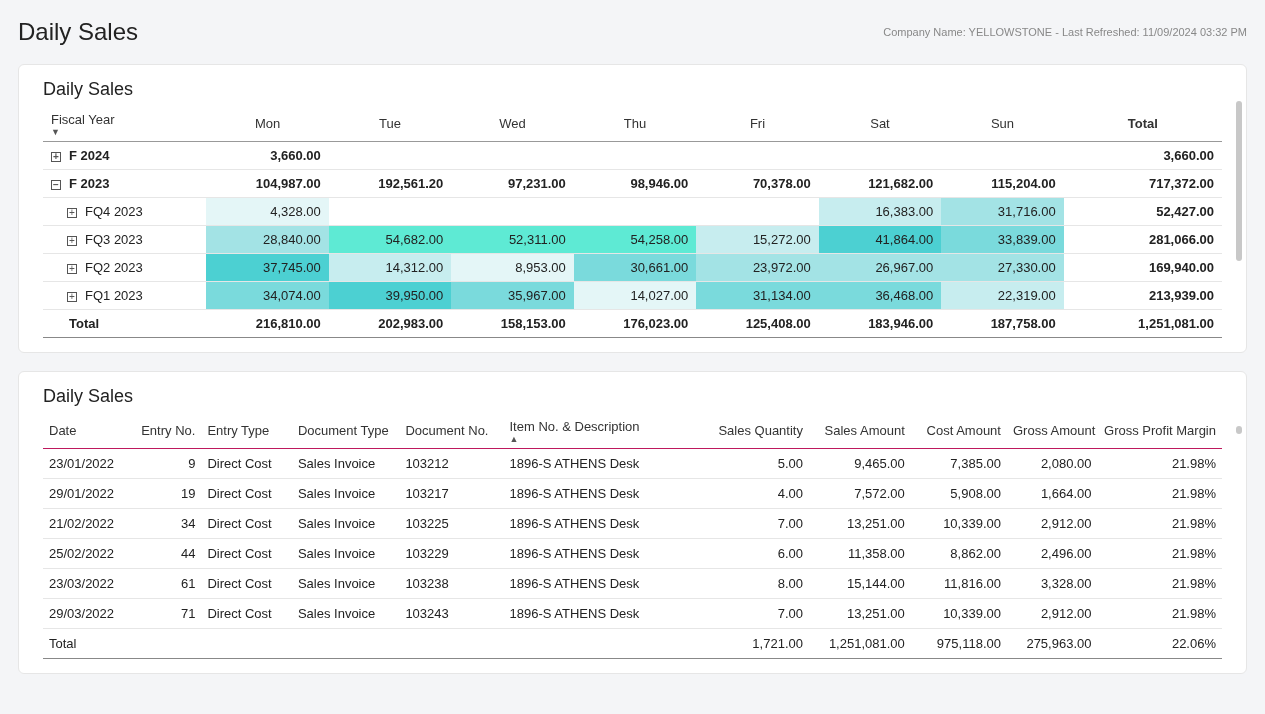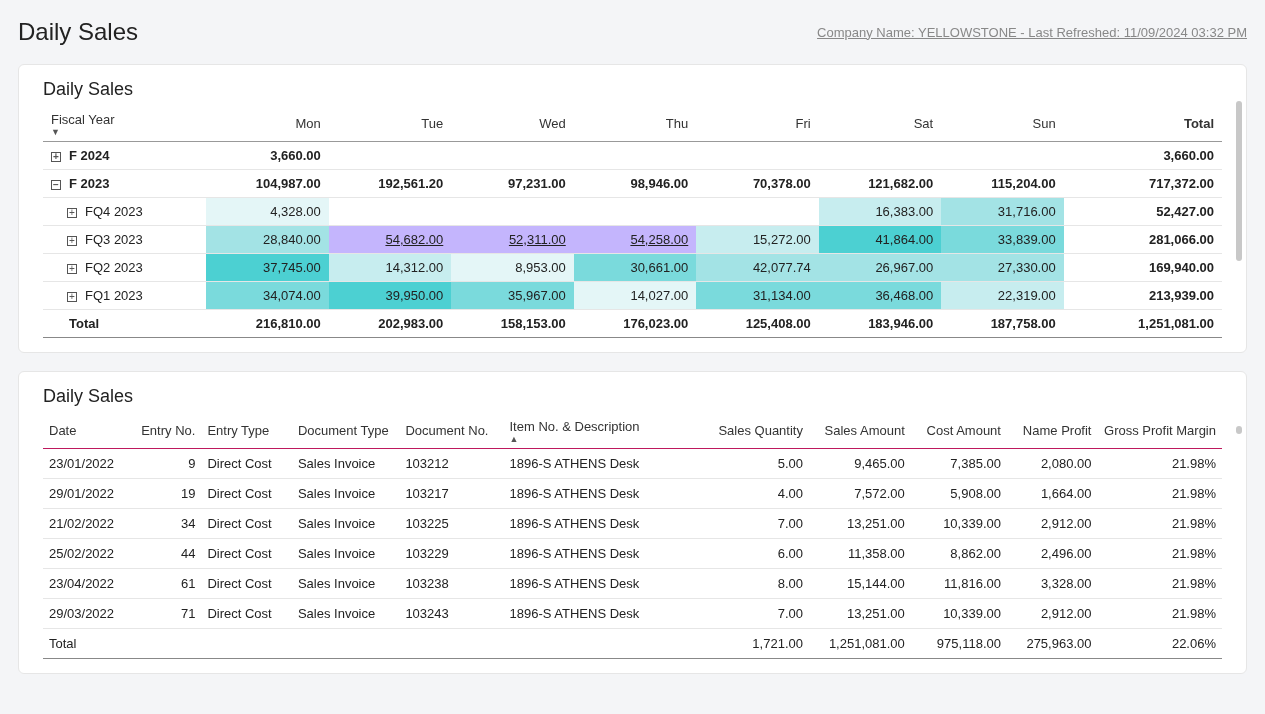--- a/index.html
+++ b/index.html
@@ -6,21 +6,21 @@
   body {
     font-family: "Segoe UI", -apple-system, BlinkMacSystemFont, sans-serif;
     background: #f4f5f7;
     color: #222;
     font-size: 13px;
     padding: 18px 18px 0 18px;
     width: 1265px;
   }
   .page-header { display: flex; justify-content: space-between; align-items: center; margin-bottom: 18px; }
   .page-title { font-size: 24px; font-weight: 400; color: #222; }
-  .page-meta { font-size: 13px; color: #888; text-decoration: underline; }
+  .page-meta { font-size: 11px; color: #888; }
   .panel {
     background: #fff;
     border: 1px solid #e6e6e6;
     border-radius: 6px;
     margin-bottom: 18px;
     padding: 14px 24px 14px 24px;
     position: relative;
   }
   .panel-title { font-size: 18px; font-weight: 500; margin-bottom: 6px; color: #222; }
   .scroll-indicator {
@@ -41,21 +41,20 @@
     background: #c8c8c8;
     border-radius: 3px;
   }
   
   table.pivot {
     width: 100%;
     border-collapse: collapse;
     table-layout: fixed;
   }
   table.pivot th {
-    text-align: right;
     font-weight: 400;
     color: #333;
     padding: 6px 8px;
     border-bottom: 1px solid #999;
     font-size: 13px;
   }
   table.pivot th.left { text-align: left; }
   table.pivot td {
     text-align: right;
     padding: 6px 8px;
@@ -82,21 +81,21 @@
   }
   .exp-icon.minus::before { content: "−"; }
   .exp-icon.plus::before { content: "+"; }
   .indent-1 { padding-left: 16px; display: inline-block; }
   .sort-arrow { font-size: 9px; color: #555; display: block; line-height: 6px; margin-top: 2px; }
   .hc0 { background: #e4f6f7; }
   .hc1 { background: #c7edef; }
   .hc2 { background: #a3e3e5; }
   .hc3 { background: #7adadc; }
   .hc4 { background: #4cd0d2; }
-  .hc5 { background: #c4b5fd; text-decoration: underline; }
+  .hc5 { background: #5eead4; }
   
   table.detail { width: 100%; border-collapse: collapse; table-layout: fixed; }
   table.detail th {
     text-align: left;
     font-weight: 400;
     color: #333;
     padding: 6px 6px;
     border-bottom: 1px solid #be185d;
     font-size: 13px;
     white-space: nowrap;
@@ -194,21 +193,21 @@
           <td class="hc4">41,864.00</td>
           <td class="hc3">33,839.00</td>
           <td class="total-col">281,066.00</td>
         </tr>
         <tr>
           <td class="row-label"><span class="indent-1"><span class="exp-icon plus"></span><span>FQ2 2023</span></span></td>
           <td class="hc4">37,745.00</td>
           <td class="hc1">14,312.00</td>
           <td class="hc0">8,953.00</td>
           <td class="hc3">30,661.00</td>
-          <td class="hc2">42,077.74</td>
+          <td class="hc2">23,972.00</td>
           <td class="hc2">26,967.00</td>
           <td class="hc2">27,330.00</td>
           <td class="total-col">169,940.00</td>
         </tr>
         <tr>
           <td class="row-label"><span class="indent-1"><span class="exp-icon plus"></span><span>FQ1 2023</span></span></td>
           <td class="hc3">34,074.00</td>
           <td class="hc4">39,950.00</td>
           <td class="hc3">35,967.00</td>
           <td class="hc0">14,027.00</td>
@@ -256,21 +255,21 @@
         <th>Entry Type</th>
         <th>Document Type</th>
         <th>Document No.</th>
         <th>
           <span>Item No. &amp; Description</span>
           <div class="sort-asc">▲</div>
         </th>
         <th class="num">Sales Quantity</th>
         <th class="num">Sales Amount</th>
         <th class="num">Cost Amount</th>
-        <th class="num">Name Profit</th>
+        <th class="num">Gross Amount</th>
         <th class="num">Gross Profit Margin</th>
       </tr>
     </thead>
     <tbody id="detail-body">
         <tr>
           <td>23/01/2022</td>
           <td class="num">9</td>
           <td>Direct Cost</td>
           <td>Sales Invoice</td>
           <td>103212</td>
@@ -314,21 +313,21 @@
           <td>Sales Invoice</td>
           <td>103229</td>
           <td>1896-S ATHENS Desk</td>
           <td class="num">6.00</td>
           <td class="num">11,358.00</td>
           <td class="num">8,862.00</td>
           <td class="num">2,496.00</td>
           <td class="num">21.98%</td>
         </tr>
         <tr>
-          <td>23/04/2022</td>
+          <td>23/03/2022</td>
           <td class="num">61</td>
           <td>Direct Cost</td>
           <td>Sales Invoice</td>
           <td>103238</td>
           <td>1896-S ATHENS Desk</td>
           <td class="num">8.00</td>
           <td class="num">15,144.00</td>
           <td class="num">11,816.00</td>
           <td class="num">3,328.00</td>
           <td class="num">21.98%</td>

